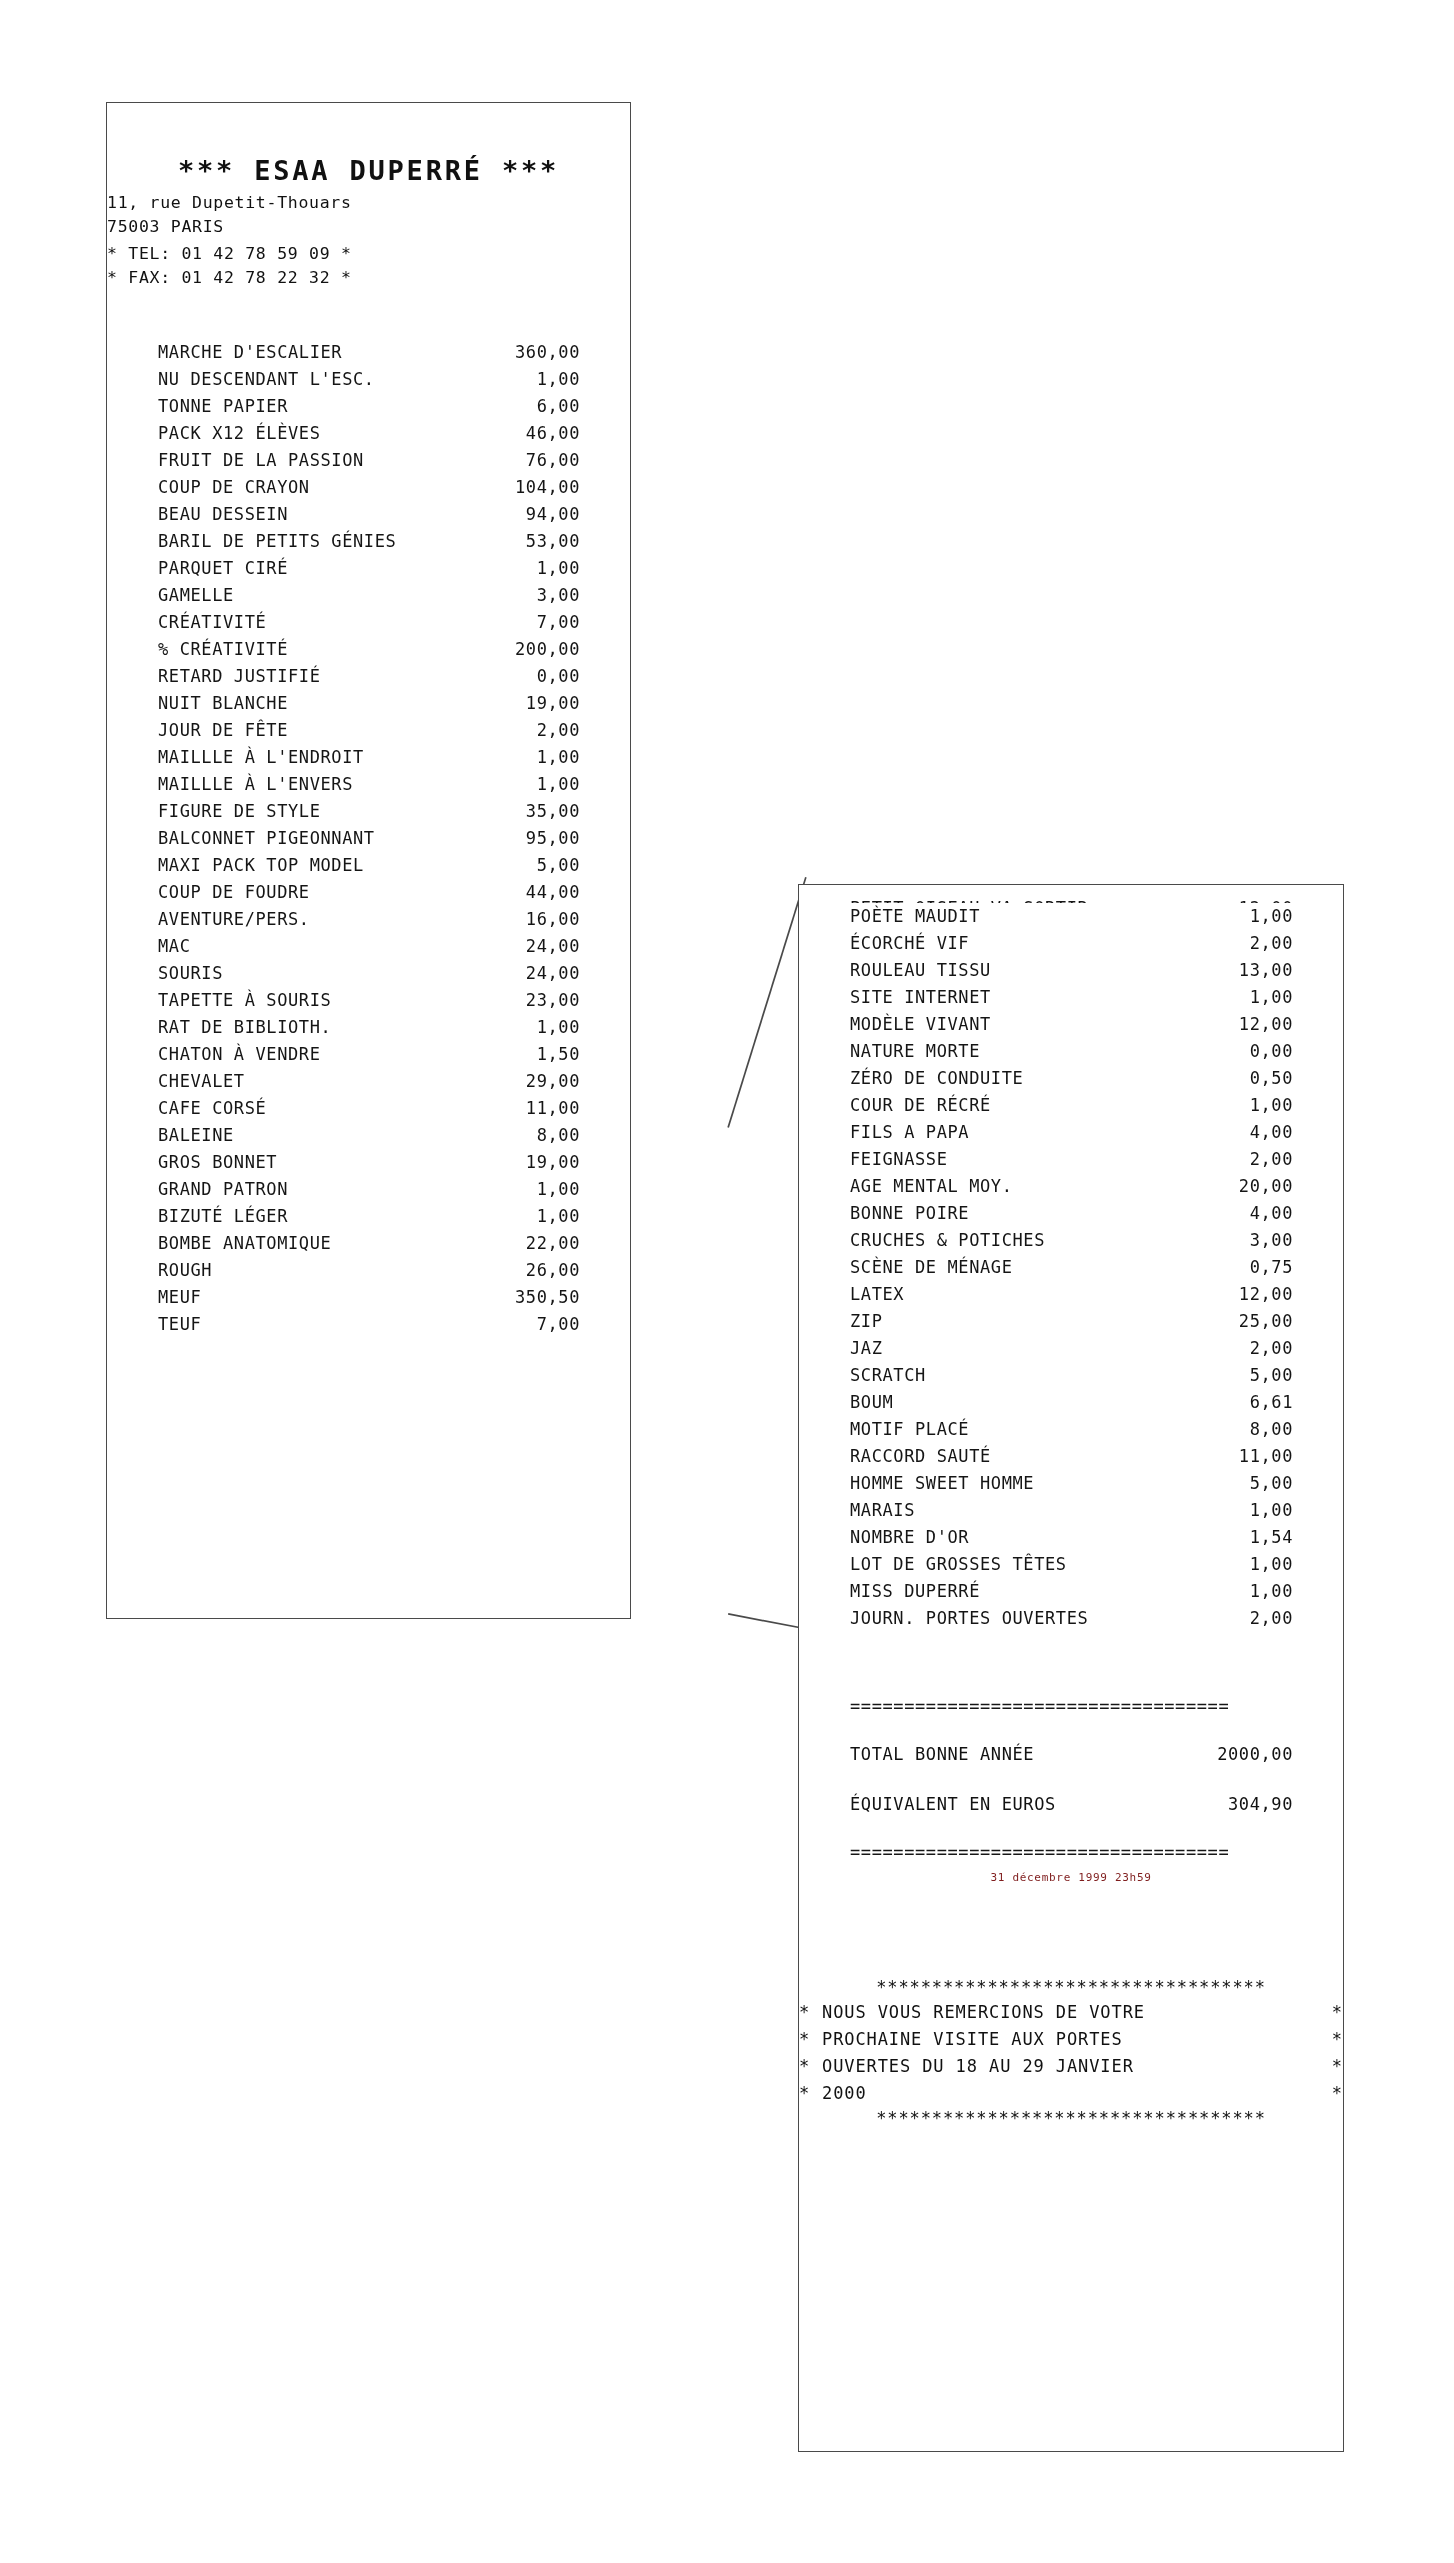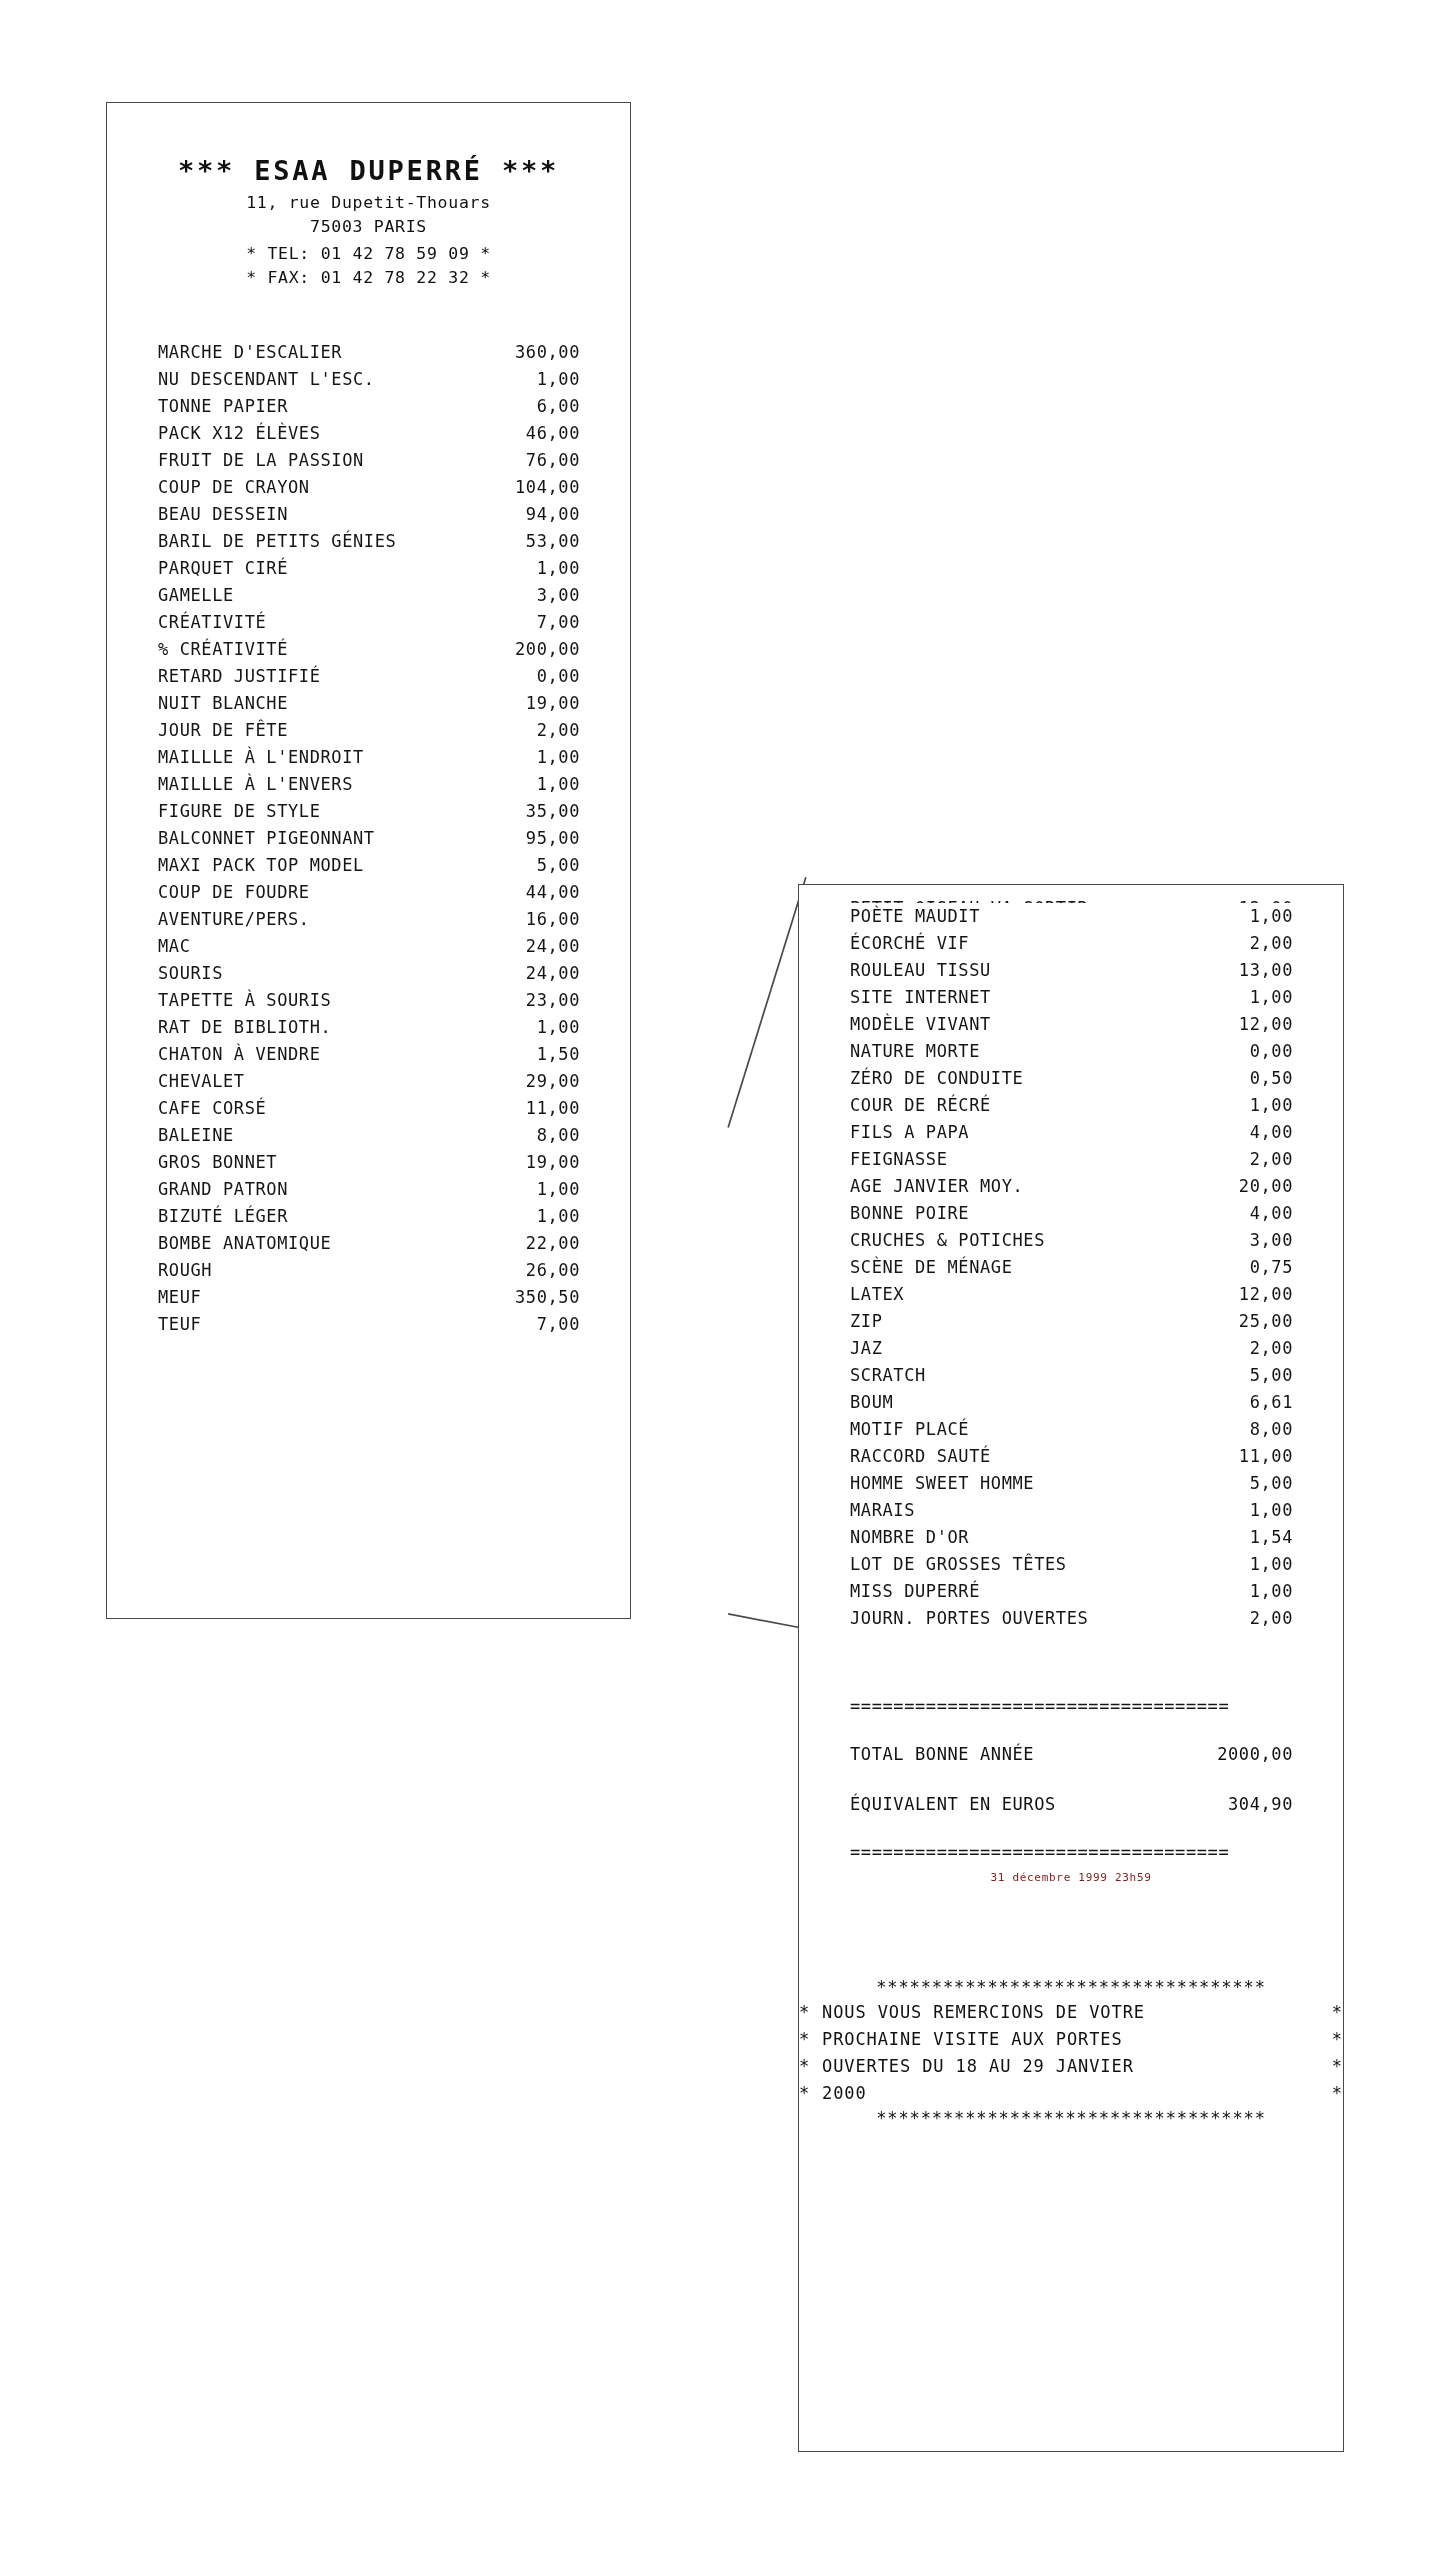--- a/index.html
+++ b/index.html
@@ -59,21 +59,20 @@
   .hdr-title {
     text-align: center;
     font-size: 27px;
     letter-spacing: 2.8px;
     color: #111;
     margin-top: 52px;
     font-weight: 700;
     font-family: "DejaVu Sans Mono", monospace;
   }
   .hdr-line {
-    text-align: center;
     font-size: 16.5px;
     letter-spacing: 0.7px;
     color: #111;
     margin-top: 7.4px;
   }
   .hdr-line.tight { margin-top: 5.1px; }
 
   .items {
     margin-top: 52px;
     padding-left: 51px;
@@ -374,21 +373,21 @@
         </div>
         <div class="item-row">
           <span class="item-name">FILS A PAPA</span>
           <span class="item-price">4,00</span>
         </div>
         <div class="item-row">
           <span class="item-name">FEIGNASSE</span>
           <span class="item-price">2,00</span>
         </div>
         <div class="item-row">
-          <span class="item-name">AGE JANVIER MOY.</span>
+          <span class="item-name">AGE MENTAL MOY.</span>
           <span class="item-price">20,00</span>
         </div>
         <div class="item-row">
           <span class="item-name">BONNE POIRE</span>
           <span class="item-price">4,00</span>
         </div>
         <div class="item-row">
           <span class="item-name">CRUCHES &amp; POTICHES</span>
           <span class="item-price">3,00</span>
         </div>

